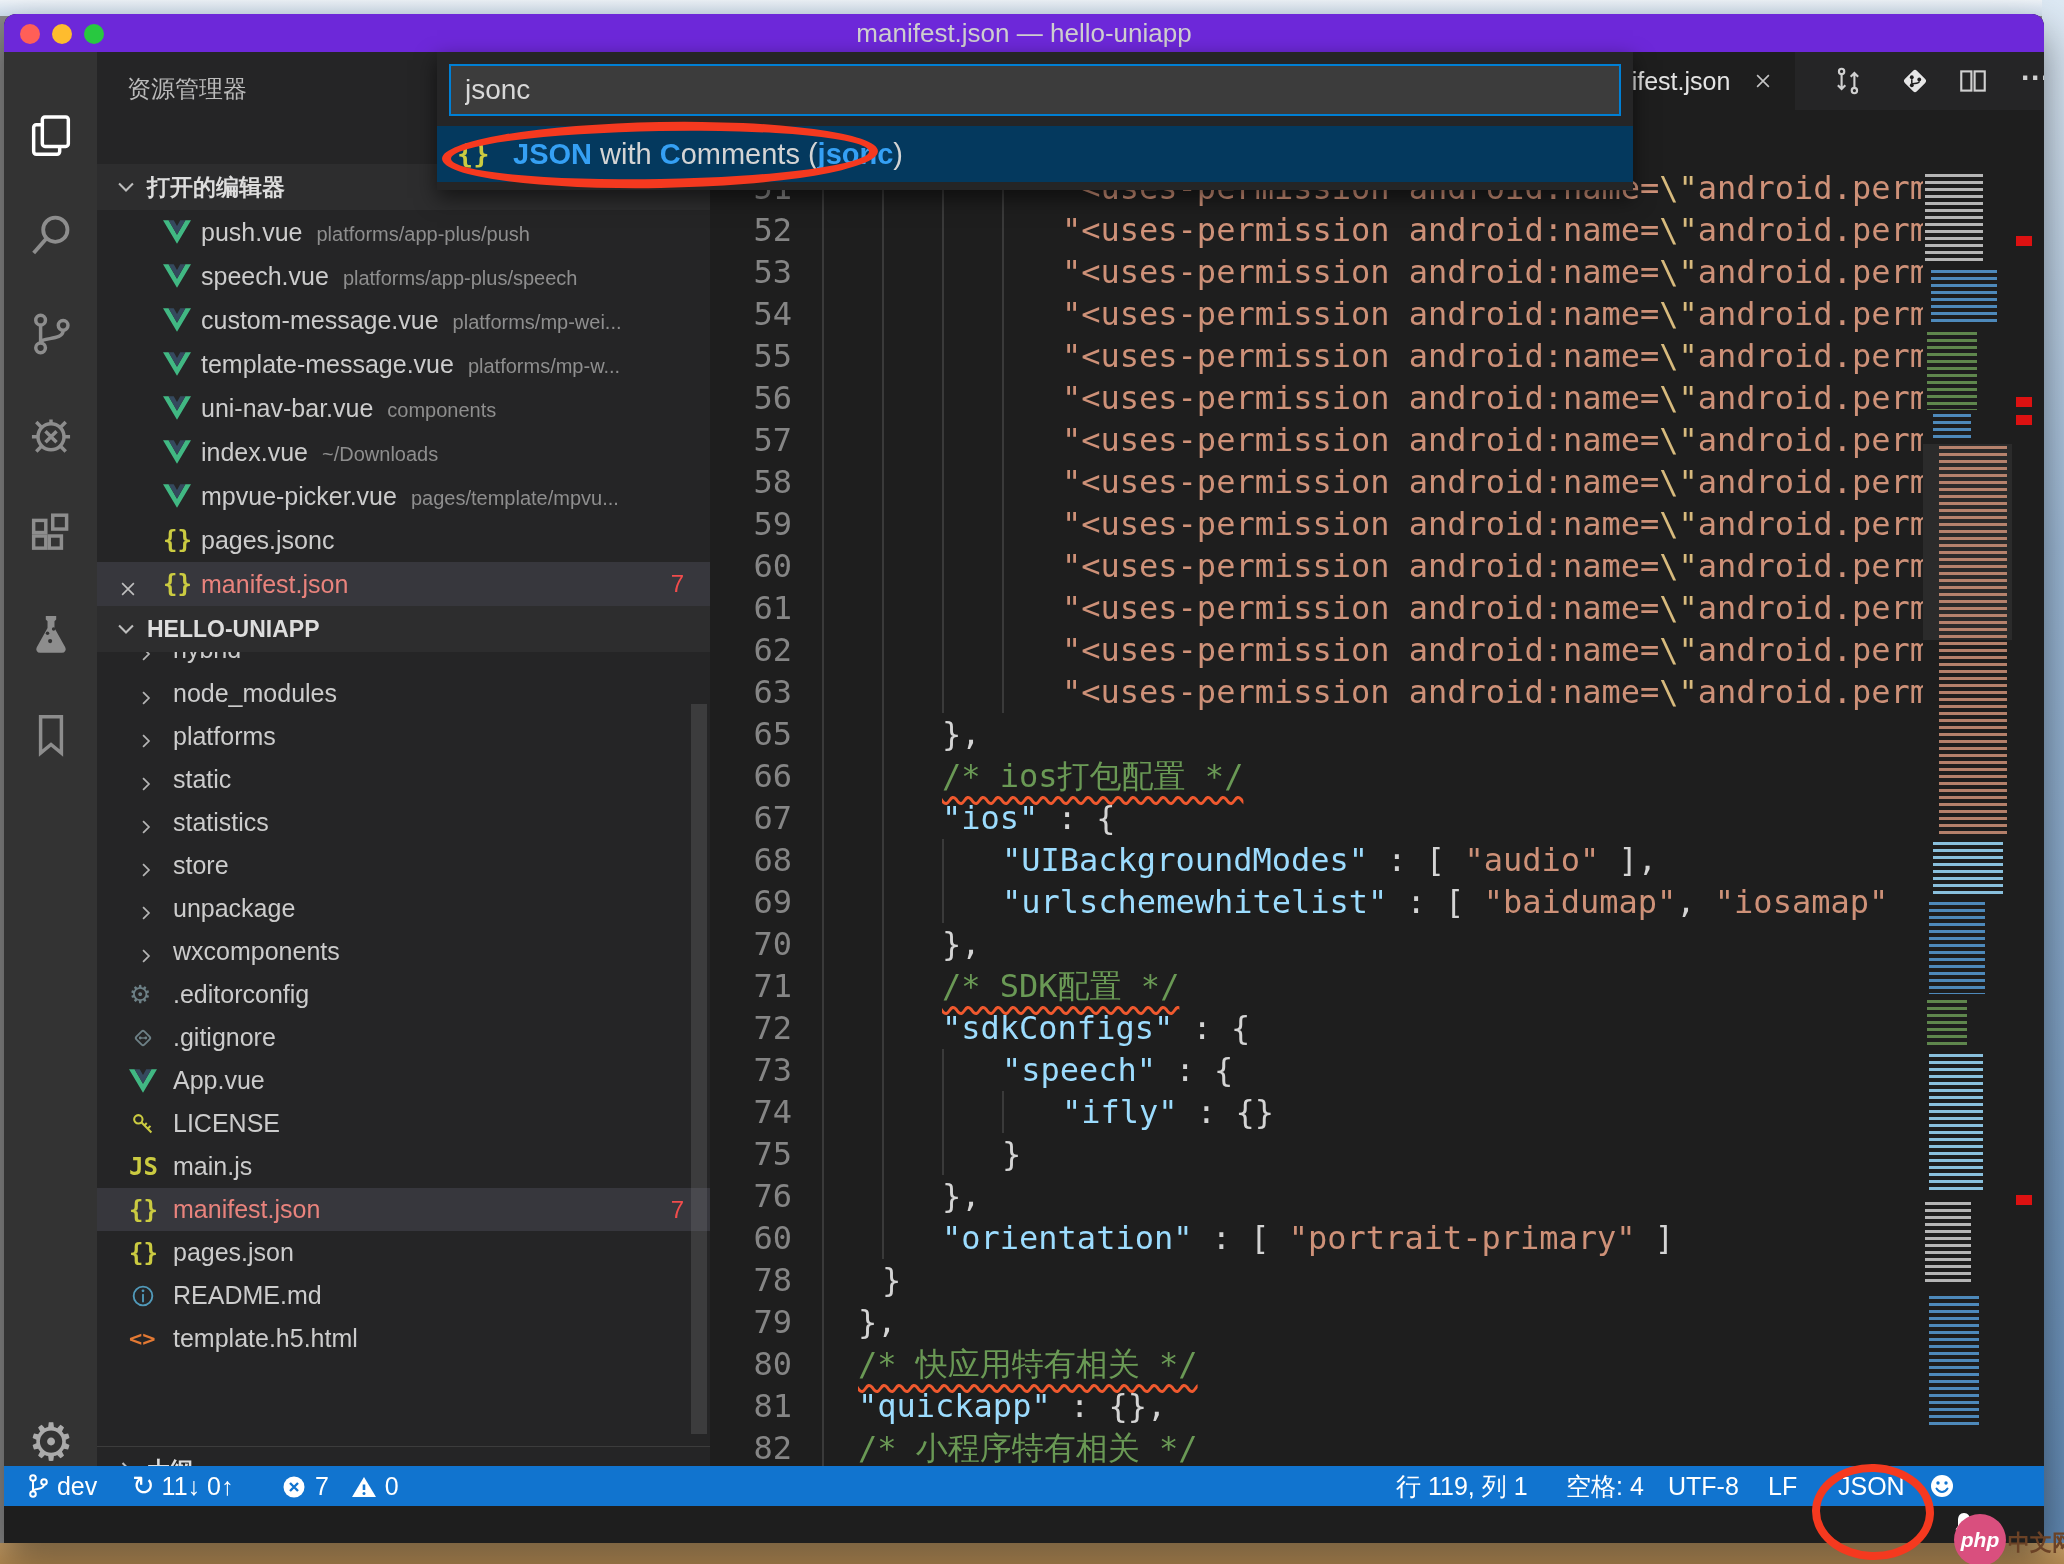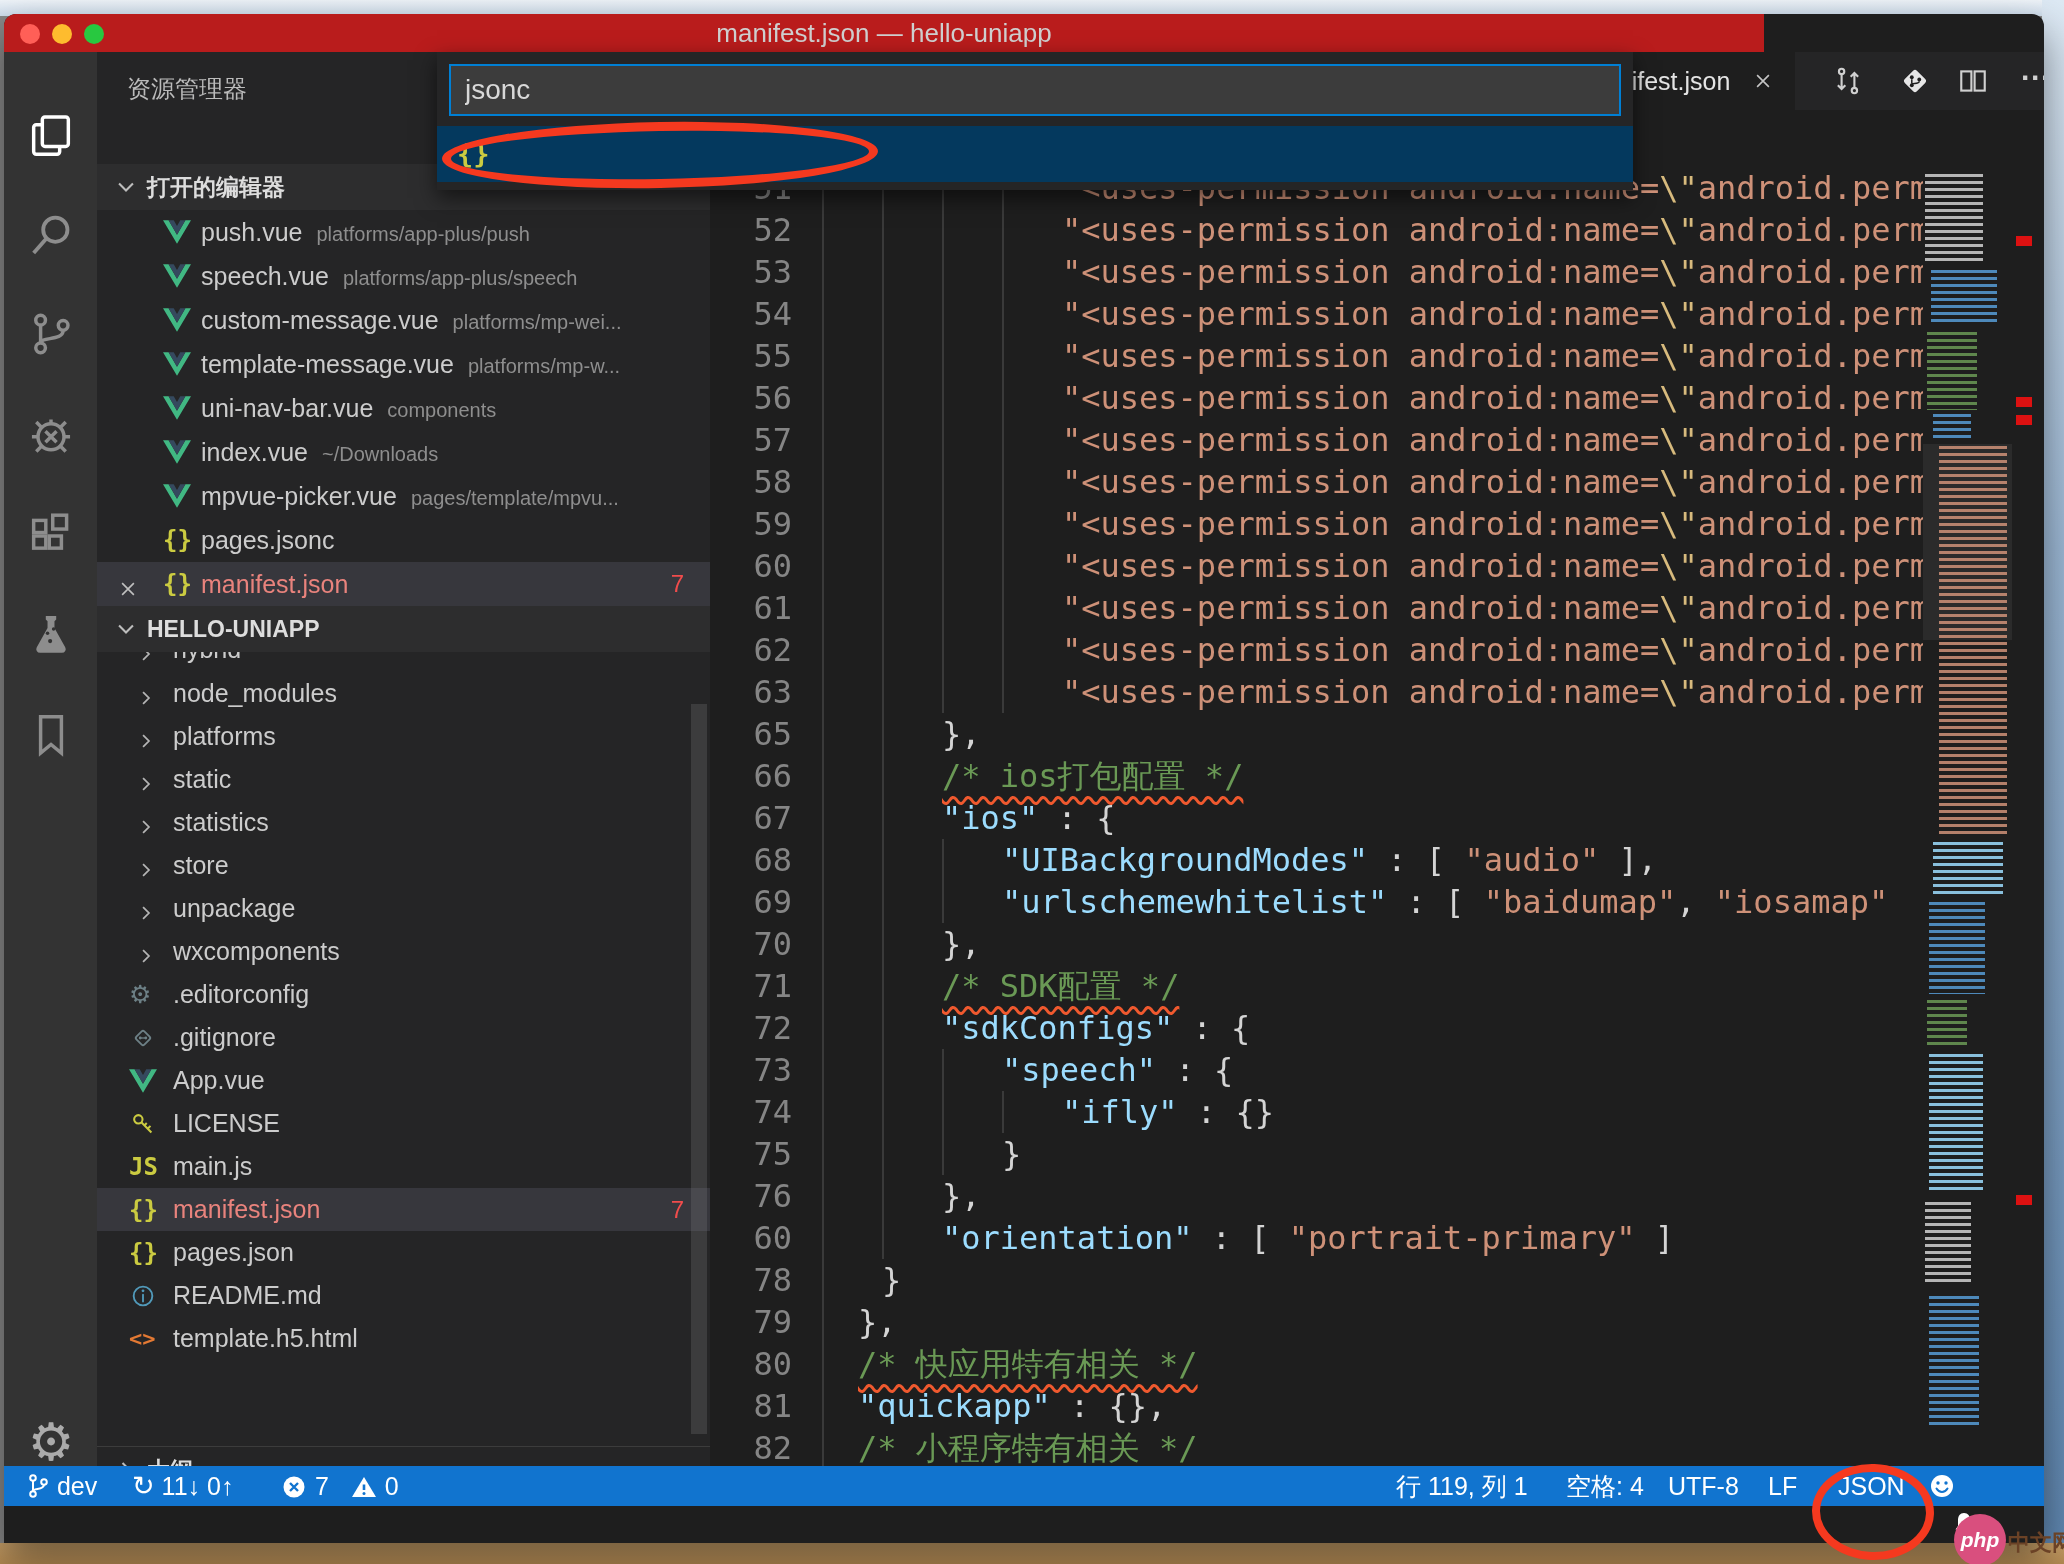--- a/index.html
+++ b/index.html
@@ -8,21 +8,21 @@
 
   
   .desk-top   { position:absolute; left:0; top:0; width:2064px; height:16px; background:linear-gradient(#eef3f8,#cfdeed); }
   .desk-right { position:absolute; right:0; top:0; width:22px; height:1564px; background:linear-gradient(#dde9f4 0%,#9db9d6 35%,#5e86b0 100%); }
   .desk-bottom{ position:absolute; left:0; bottom:0; width:2064px; height:21px; background:linear-gradient(#c9a169,#b48a52); }
 
   
   #window { position:absolute; left:4px; top:14px; width:2040px; height:1529px; background:#1e1e1e;
             border-radius:12px 12px 0 0; overflow:hidden; box-shadow:0 18px 40px rgba(0,0,0,.45); }
 
-  #titlebar { position:absolute; left:0; top:0; width:1760px; height:38px; background:#b91c1c; }
+  #titlebar { position:absolute; left:0; top:0; width:2040px; height:38px; background:#6d28d9; }
   .tl { position:absolute; top:24px; width:20px; height:20px; border-radius:50%; transform:translateY(-14px); }
   .tl.red    { left:16px;  background:#ff5f57; }
   .tl.yellow { left:48px;  background:#febc2e; }
   .tl.green  { left:80px;  background:#28c840; }
   .title { position:absolute; left:0; top:0; width:100%; height:38px; line-height:38px; text-align:center;
            color:#cfcfcf; font-size:26px; }
 
   
   #activitybar { position:absolute; left:0; top:38px; width:93px; height:1452px; background:#333333; }
   .ab-item { position:absolute; left:17px; width:60px; height:60px; display:flex; align-items:center; justify-content:center; color:#8d8d8d; }
@@ -440,20 +440,21 @@
             <path d="M8.5 16.5c1.5 2.5 4 3.5 5.5 3.5s4-1 5.5-3.5" fill="none" stroke="var(--c-statusbar)" stroke-width="2" stroke-linecap="round"></path>
           </svg>
       </span>
     </div>
   </div>
 
   <div id="quickpick">
     <input id="qp-input" readonly="" value="jsonc" style="">
     <div id="qp-item">
       <span class="qp-icon">{}</span>
+      <span id="qp-text"><span class="hl">JSON</span><span> with </span><span class="hl">C</span><span>omments</span><span> (</span><span class="hl">jsonc</span><span>)</span></span>
     </div>
   </div>
 
   <div class="annot" id="annot1"></div>
   <div class="annot" id="annot2"></div>
 
   <div id="watermark">
     <span class="wm-bell">
       <svg viewBox="0 0 28 28">
           <path d="M14 3c-4 0-6 3-6 7v6l-2.5 3.5h17L20 16v-6c0-4-2-7-6-7z" fill="#fff"></path>

